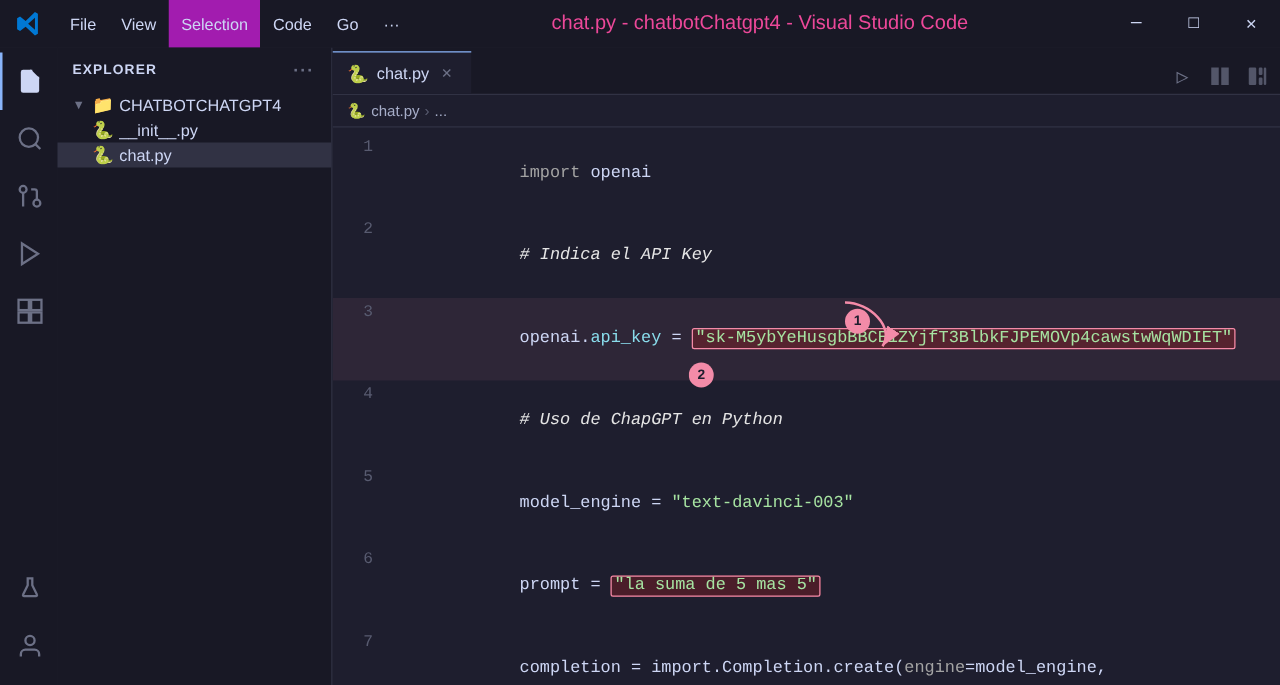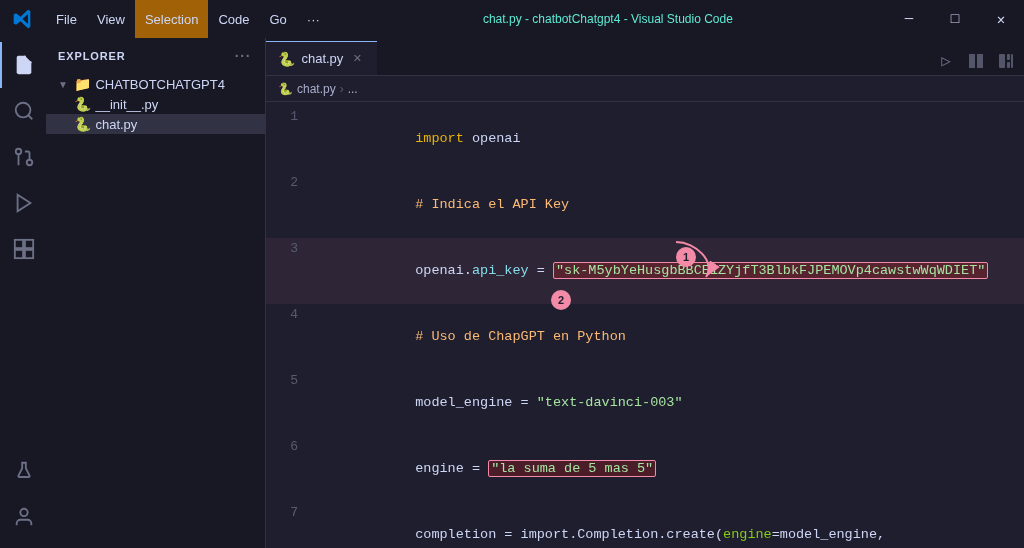--- a/index.html
+++ b/index.html
@@ -44,26 +44,26 @@
     .menu-item {
       padding: 0 10px;
       height: 100%;
       display: flex;
       align-items: center;
       font-size: 13px;
       color: #cdd6f4;
       cursor: pointer;
       font-family: 'Segoe UI', Arial, sans-serif;
     }
-    .menu-item.active { background: #a16207; }
+    .menu-item.active { background: #a21caf; }
     .titlebar-title {
       flex: 1;
       text-align: center;
-      font-size: 12px;
-      color: #5eead4;
+      font-size: 16px;
+      color: #ec4899;
       font-family: 'Segoe UI', Arial, sans-serif;
     }
     .titlebar-controls {
       display: flex;
       align-items: center;
       height: 100%;
     }
     .titlebar-btn {
       width: 46px;
       height: 38px;
@@ -252,25 +252,25 @@
       flex-shrink: 0;
       user-select: none;
     }
     .line-content {
       flex: 1;
       white-space: pre;
       padding-left: 4px;
     }
 
     
-    .kw { color: #eab308; } 
+    .kw { color: #a3a3a3; } 
     .str { color: #a6e3a1; } 
-    .comment { color: #fdba74; }
+    .comment { color: #e5e5e5; font-style: italic; }
     .attr { color: #89dceb; } 
-    .param { color: #84cc16; margin-top: 32px; } 
+    .param { color: #a3a3a3; margin-top: 32px; } 
     .plain { color: #cdd6f4; }
 
     
     .annotation {
       display: inline-flex;
       align-items: center;
       justify-content: center;
       width: 20px;
       height: 20px;
       border-radius: 50%;
@@ -521,21 +521,21 @@
         <div class="code-line">
           <span class="line-num">5</span>
           <span class="line-content">
             <span class="plain">model_engine = </span><span class="str">"text-davinci-003"</span>
           </span>
         </div>
 
         <div class="code-line">
           <span class="line-num">6</span>
           <span class="line-content">
-            <span class="plain">engine = </span><span style="color:#a6e3a1; background:rgba(180,30,30,0.3); border:1px solid #f38ba8; border-radius:2px; padding:0 2px;">"la suma de 5 mas 5"</span>
+            <span class="plain">prompt = </span><span style="color:#a6e3a1; background:rgba(180,30,30,0.3); border:1px solid #f38ba8; border-radius:2px; padding:0 2px;">"la suma de 5 mas 5"</span>
           </span>
         </div>
 
         <div class="code-line">
           <span class="line-num">7</span>
           <span class="line-content">
             <span class="plain">completion = import.Completion.create(</span><span class="param">engine</span><span class="plain">=model_engine,</span>
           </span>
         </div>
 

